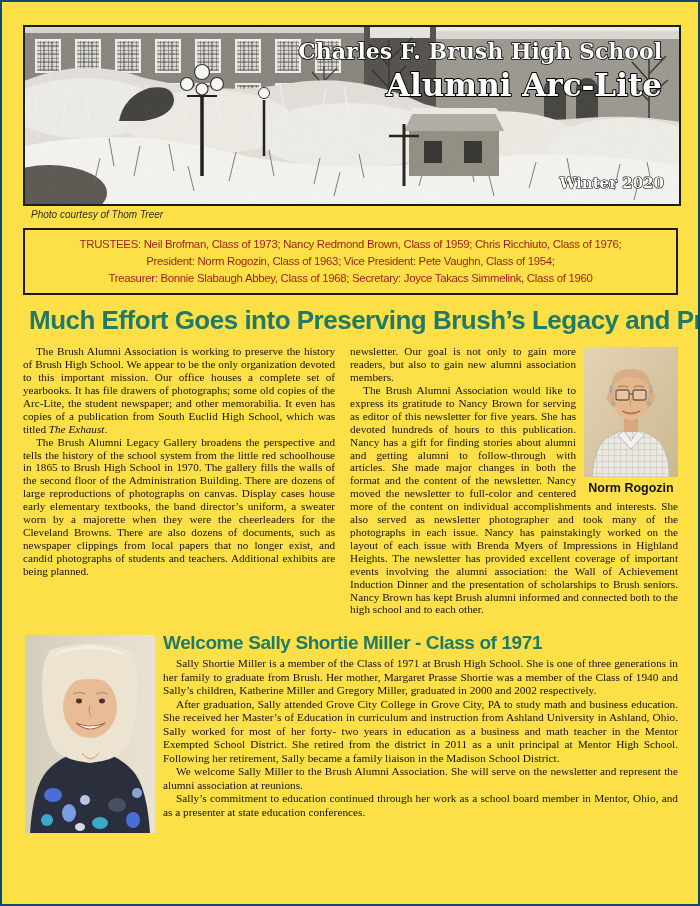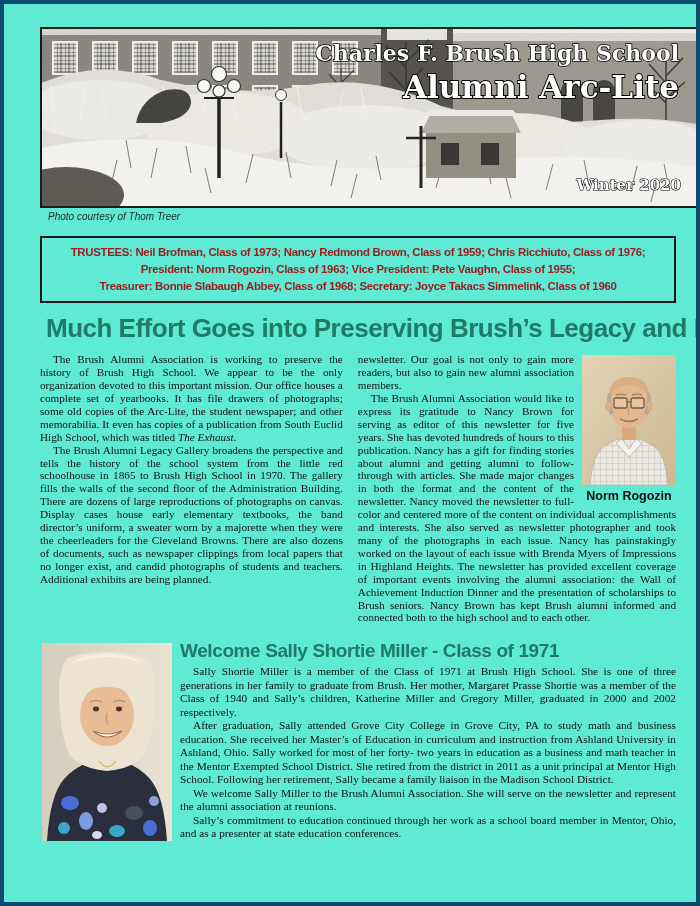--- a/index.html
+++ b/index.html
@@ -1,28 +1,28 @@
 <!DOCTYPE html>
 <html><head>
 <meta charset="utf-8">
 <style>
   html,body{margin:0;padding:0;background:#ffffff;}
   body{width:700px;height:906px;font-family:"Liberation Serif",serif;color:#111;}
-  .page{box-sizing:border-box;width:700px;height:906px;background:#5eead4;
-        border:4px solid #0c4a6e;padding:23px 20px 0 36px;overflow:hidden;}
+  .page{box-sizing:border-box;width:700px;height:906px;background:#fde047;
+        border:2px solid #0c4a6e;padding:23px 20px 0 21px;overflow:hidden;}
 
   
   .masthead{position:relative;width:658px;height:181px;border:1px solid #1c1c1a;box-sizing:border-box;}
   .masthead svg{display:block;width:100%;height:100%;}
   .credit{font-family:"Liberation Sans",sans-serif;font-style:italic;font-size:10px;
           color:#2b2b2b;margin:3px 0 0 8px;}
 
   
-  .trustees{border:2px solid #1a1a1a;margin-top:14px;padding:6px 6px;text-align:center;
-            font-family:"Liberation Sans",sans-serif;font-weight:bold;font-size:11.4px;
+  .trustees{border:2px solid #1a1a1a;margin-top:8px;padding:6px 6px;text-align:center;
+            font-family:"Liberation Sans",sans-serif;font-weight:normal;font-size:11.4px;
             letter-spacing:-0.3px;line-height:1.5;color:#9c1c1c;}
 
   
   .headline1{margin:10px 0 0 6px;font-family:"Liberation Sans",sans-serif;font-weight:700;
              font-size:26px;letter-spacing:-0.5px;color:#1f7a68;white-space:nowrap;}
   .columns{display:flex;gap:15px;margin-top:9px;}
   .col1{width:316px;}
   .col2{width:332px;}
   .columns p{margin:0;text-align:justify;font-size:11.2px;line-height:12.9px;}
   .columns p.indent{text-indent:13px;}
@@ -183,21 +183,21 @@
       <text class="mast-text" x="638" y="33" text-anchor="end" font-size="22" stroke-width="1.6">Charles F. Brush High School</text>
       <text class="mast-text" x="638" y="70" text-anchor="end" font-size="31" stroke-width="2">Alumni Arc-Lite</text>
       <text class="mast-text" x="640" y="162" text-anchor="end" font-size="15" stroke-width="1.2">Winter 2020</text>
       <rect x="0.5" y="0.5" width="655" height="178" fill="none" stroke="#1c1c1a" stroke-width="1"></rect>
     </svg>
   </div>
   <div class="credit">Photo courtesy of Thom Treer</div>
 
   <div class="trustees">
     <div>TRUSTEES: Neil Brofman, Class of 1973; Nancy Redmond Brown, Class of 1959; Chris Ricchiuto, Class of 1976;</div>
-    <div>President: Norm Rogozin, Class of 1963; Vice President: Pete Vaughn, Class of 1955;</div>
+    <div>President: Norm Rogozin, Class of 1963; Vice President: Pete Vaughn, Class of 1954;</div>
     <div>Treasurer: Bonnie Slabaugh Abbey, Class of 1968; Secretary: Joyce Takacs Simmelink, Class of 1960</div>
   </div>
 
   <div>
     <h1 class="headline1">Much Effort Goes into Preserving Brush’s Legacy and Promoting its Future</h1>
     <div class="columns">
       <div class="col1">
         <p class="indent"><span>The Brush Alumni Association is working to preserve the history of Brush High School.  We appear to be the only organization devoted to this important mission.  Our office houses a complete set of yearbooks.  It has file drawers of photographs; some old copies of the Arc-Lite, the student newspaper; and other memorabilia.  It even has copies of a publication from South Euclid High School, which was titled </span><i>The Exhaust</i><span>.</span></p>
         <p class="indent">The Brush Alumni Legacy Gallery broadens the perspective and tells the history of the school system from the little red schoolhouse in 1865 to Brush High School in 1970.  The gallery fills the walls of the second floor of the Administration Building.  There are dozens of large reproductions of photographs on canvas.  Display cases house early elementary textbooks, the band director’s uniform, a sweater worn by a majorette when they were the cheerleaders for the Cleveland Browns.  There are also dozens of documents, such as newspaper clippings from local papers that no longer exist, and candid photographs of students and teachers.  Additional exhibits are being planned.</p>
       </div>

